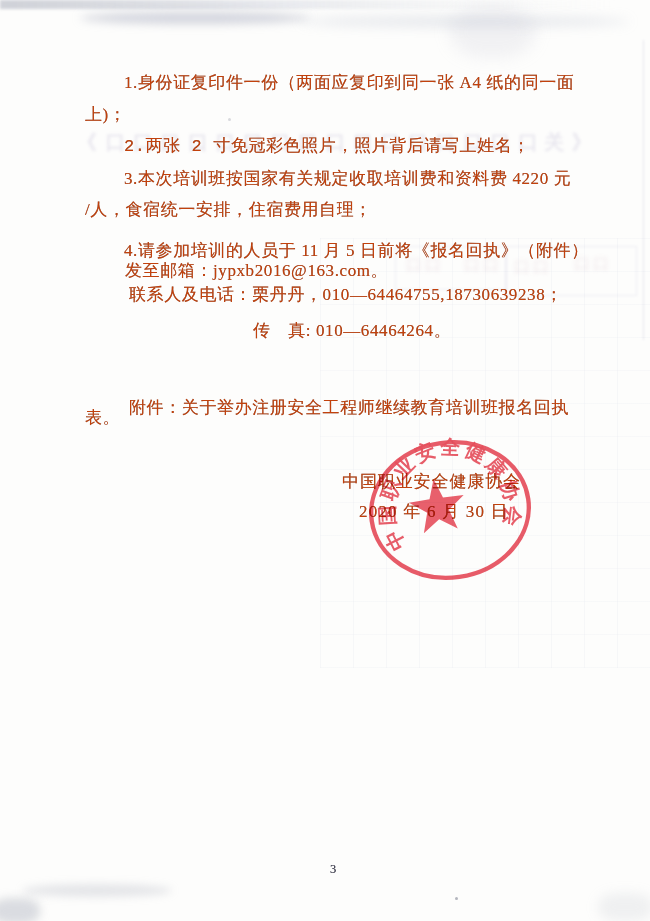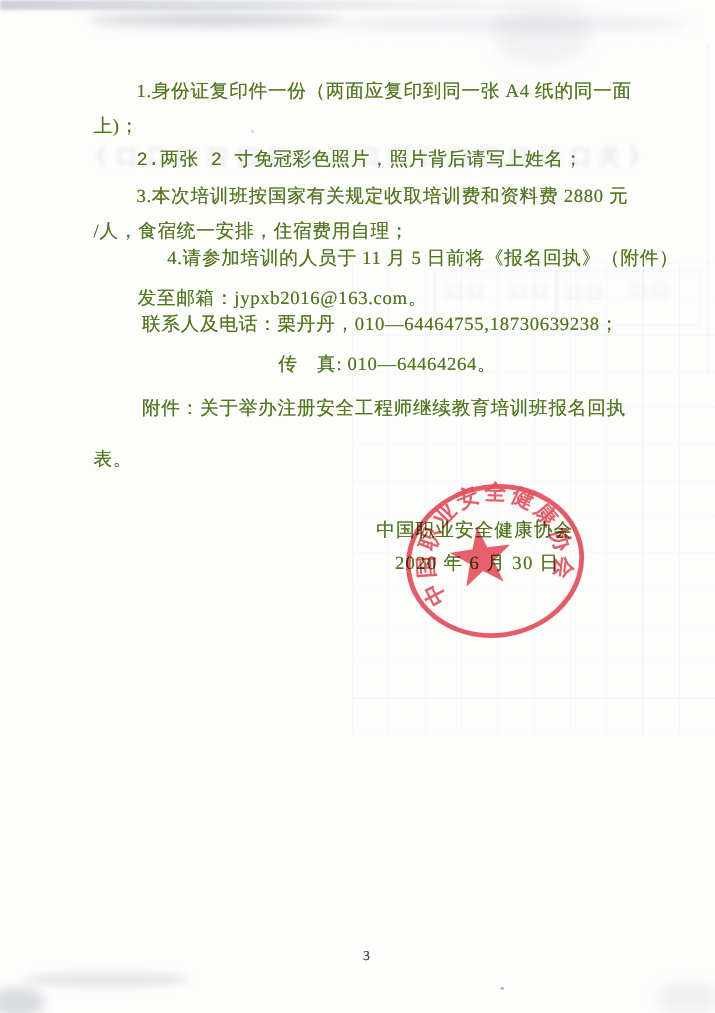--- a/index.html
+++ b/index.html
@@ -4,34 +4,34 @@
 <style>
   html,body{margin:0;padding:0;background:#e8e8e8;}
   .page{
     position:relative;width:650px;height:921px;margin:0 auto;
     background:#fdfdfc;overflow:hidden;
     font-family:"Liberation Serif","DejaVu Serif",serif;
     color:#2b2b33;
   }
   .line{
     position:absolute;font-size:17px;line-height:22px;letter-spacing:.6px;
-    white-space:nowrap;color:#4d7c0f;
+    white-space:nowrap;color:#c2410c;
     text-shadow:0 0 .4px rgba(40,40,50,.55);
   }
   
   .l0{left:124px;top:72px;}
   .l1{left:85px;top:104px;}
   .l2{left:124px;top:136px;font-family:Liberation Mono, monospace;}
   .l3{left:124px;top:168px;}
   .l4{left:85px;top:199px;text-align:center;}
-  .l5{left:124px;top:224px;margin-left:28px;}
+  .l5{left:124px;top:240px;}
   .l6{left:85px;top:260px;margin-left:40px;}
   .l7{left:129px;top:284px;}
   .l8{left:253px;top:320px;}
-  .att1{left:129px;top:360px;}
+  .att1{left:129px;top:397px;}
   .att2{left:85px;top:407px;}
   .sig-org{left:342px;top:471px;letter-spacing:.9px;}
   .sig-date{left:359px;top:501px;letter-spacing:1.2px;}
   .page-num{left:330px;top:858px;font-size:12.5px;letter-spacing:0;color:#3a3a4c;}
 
   
   .artifact{position:absolute;pointer-events:none;}
   .top-edge{left:0;top:0;width:650px;height:9px;
     background:linear-gradient(to right,rgba(150,155,172,.45),rgba(185,190,205,.28) 45%,rgba(210,214,224,.12) 72%,rgba(225,228,236,0) 95%);
     filter:blur(1.5px);}
@@ -94,21 +94,21 @@
   <div class="artifact ghost-box gb1"></div>
   <div class="ghost ghost-title">《关口口口口口口口口口口口口口口口口》</div>
   <div class="ghost ghost-cell gc0">口口</div>
   <div class="ghost ghost-cell gc1">口口</div>
   <div class="ghost ghost-cell gc2">口口</div>
   <div class="ghost ghost-cell gc3">口口</div>
 
   <div class="line l0">1.身份证复印件一份（两面应复印到同一张 A4 纸的同一面</div>
   <div class="line l1">上)；</div>
   <div class="line l2">2.两张 2 寸免冠彩色照片，照片背后请写上姓名；</div>
-  <div class="line l3">3.本次培训班按国家有关规定收取培训费和资料费 2880 元</div>
+  <div class="line l3">3.本次培训班按国家有关规定收取培训费和资料费 4220 元</div>
   <div class="line l4">/人，食宿统一安排，住宿费用自理；</div>
   <div class="line l5">4.请参加培训的人员于 11 月 5 日前将《报名回执》（附件）</div>
   <div class="line l6">发至邮箱：jypxb2016@163.com。</div>
   <div class="line l7">联系人及电话：栗丹丹，010—64464755,18730639238；</div>
   <div class="line l8">传　真: 010—64464264。</div>
 
   <div class="line att1">附件：关于举办注册安全工程师继续教育培训班报名回执</div>
   <div class="line att2">表。</div>
 
   <div class="line sig-org">中国职业安全健康协会</div>

